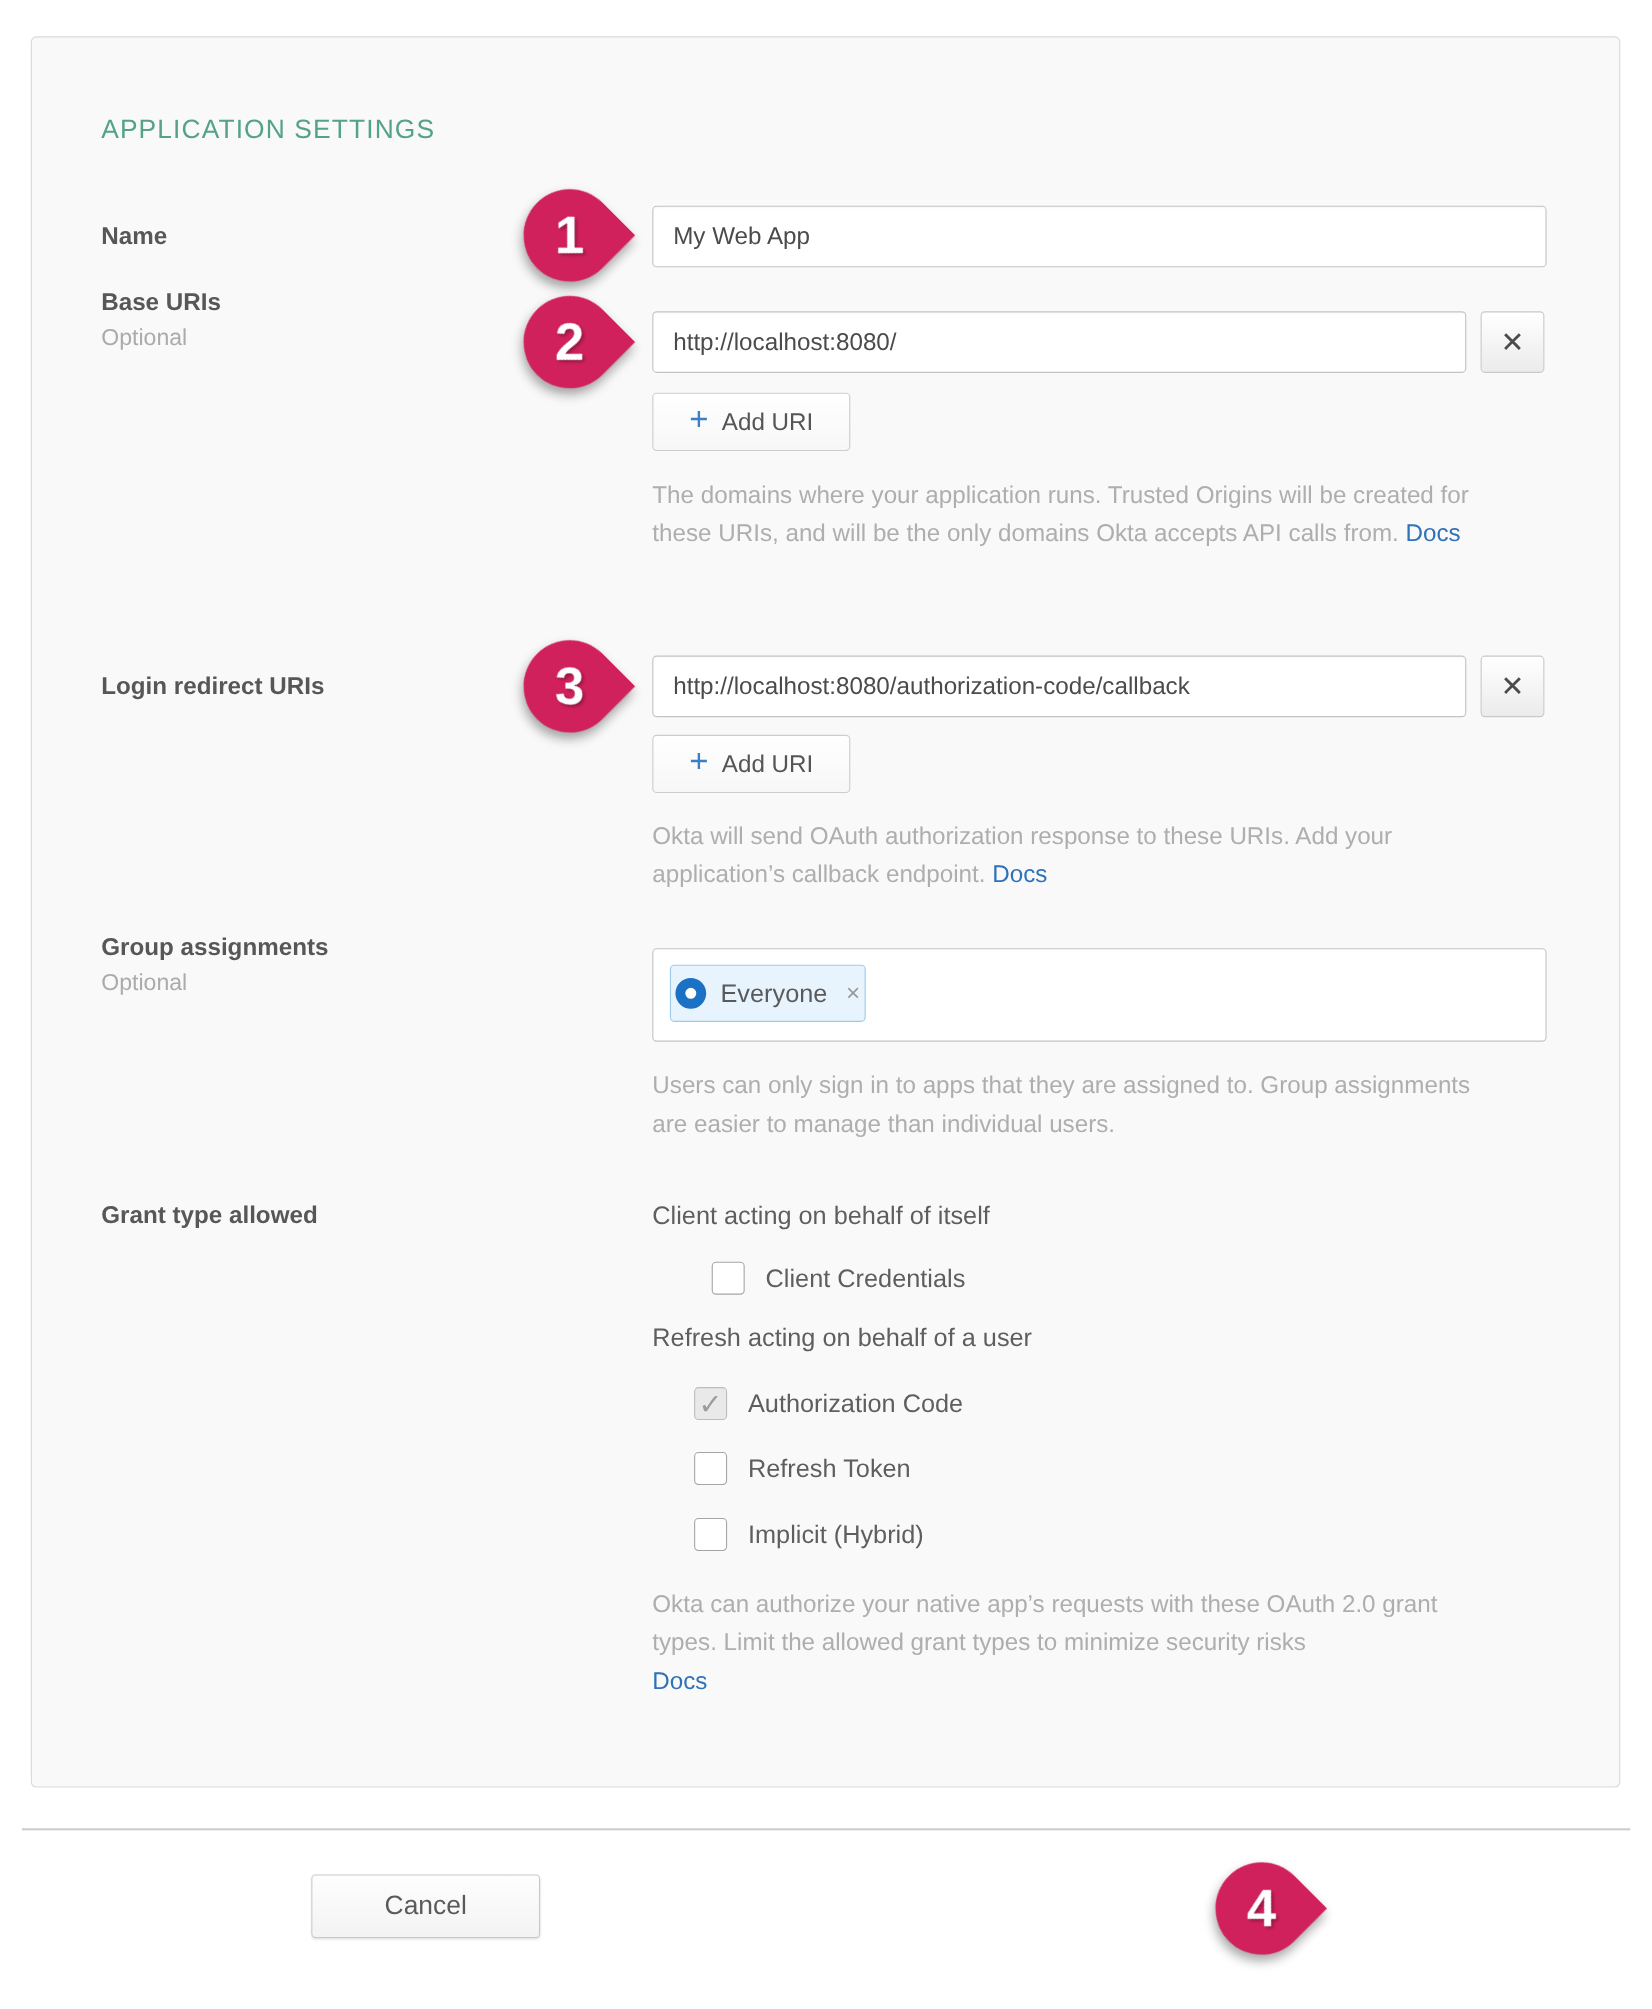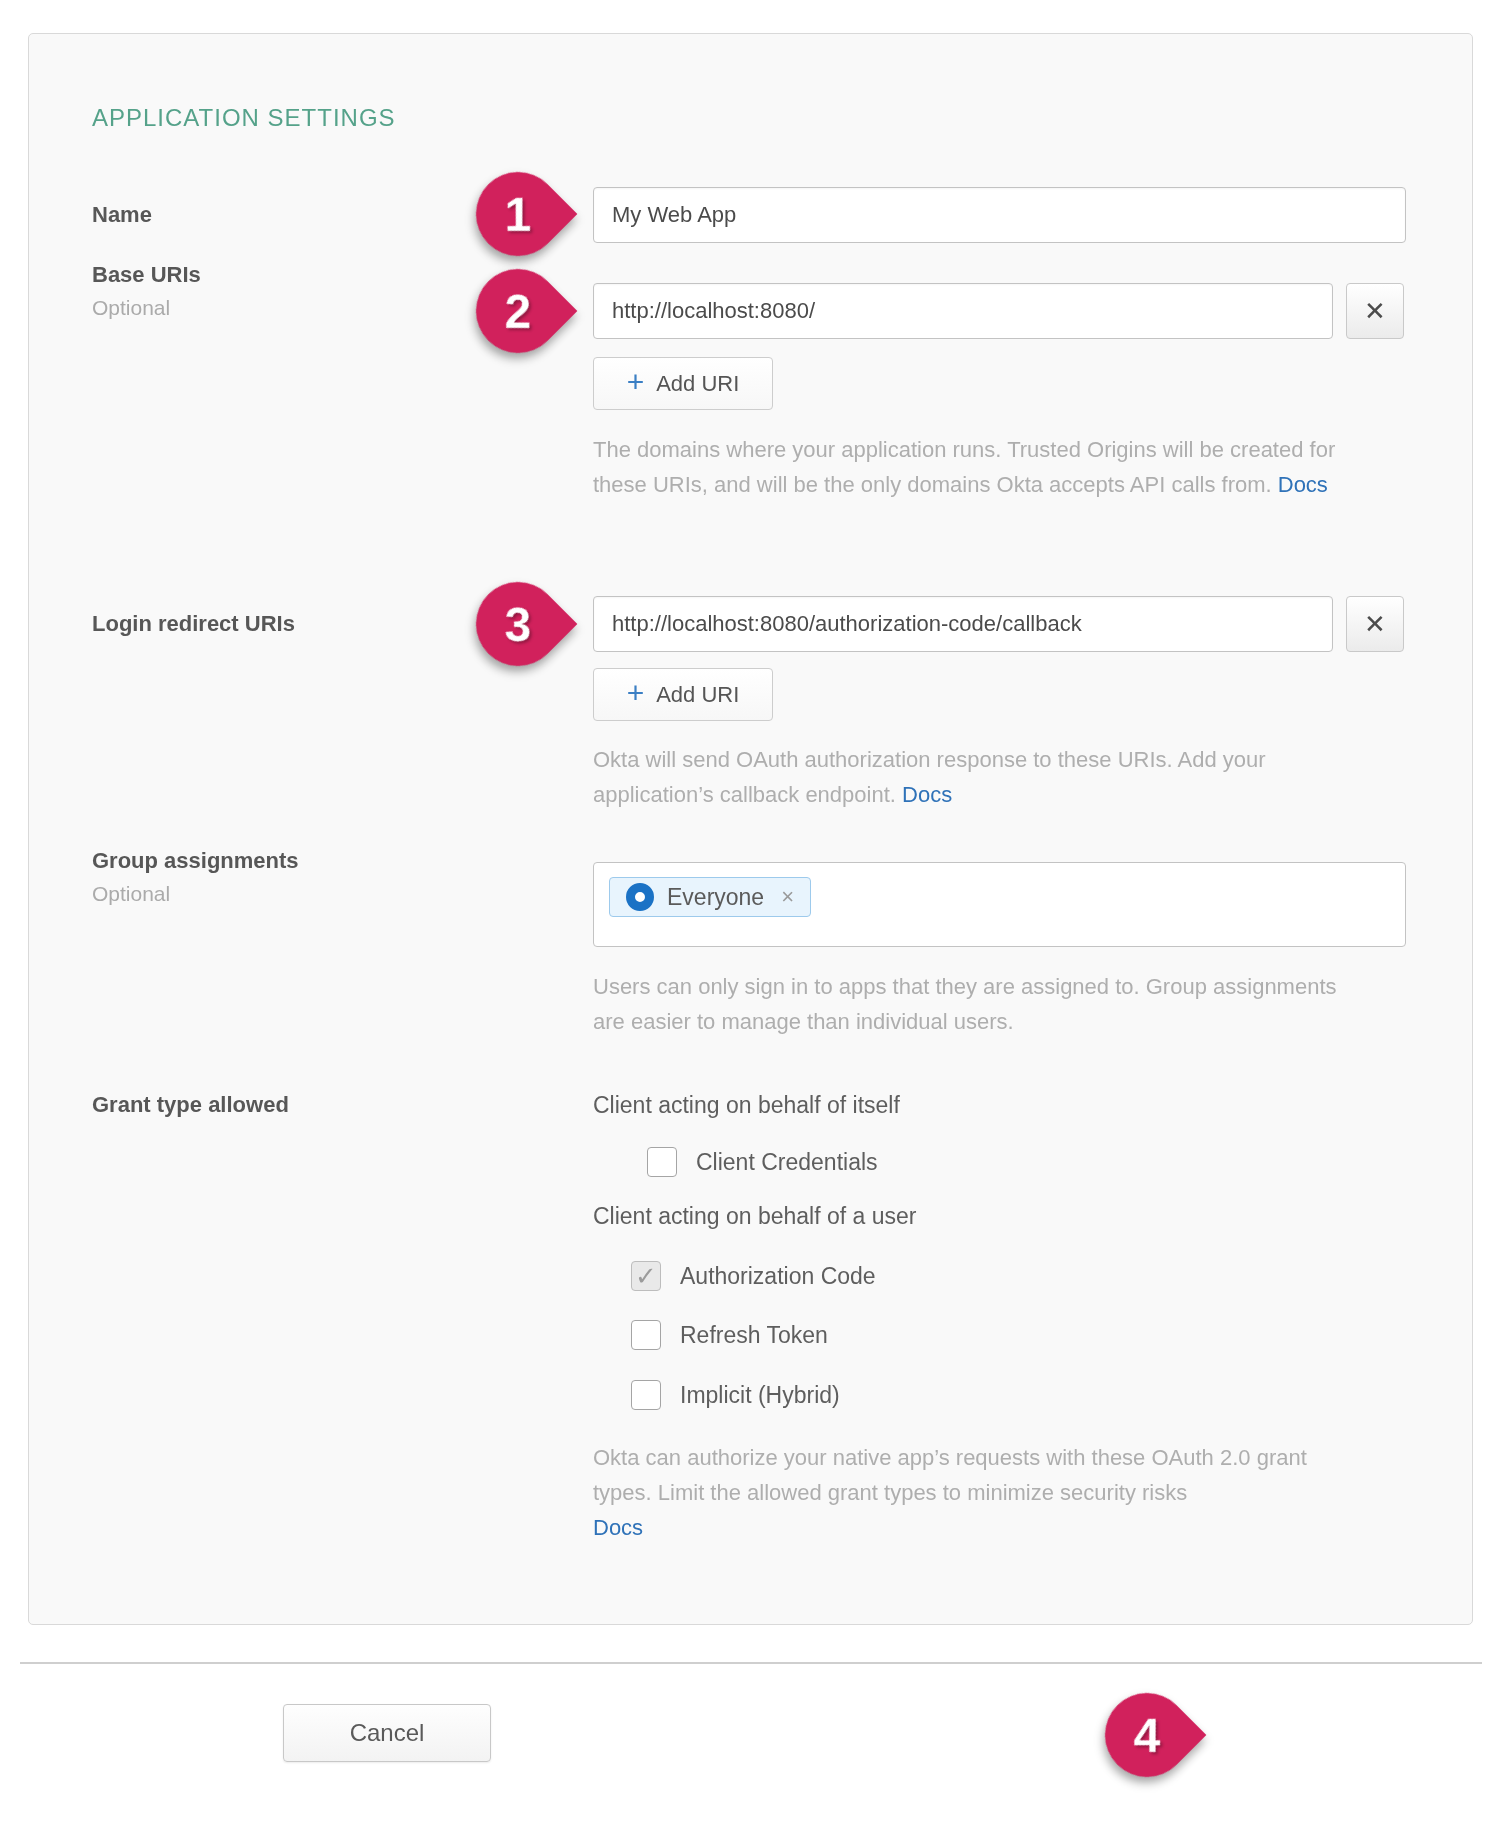--- a/index.html
+++ b/index.html
@@ -34,23 +34,23 @@
   .add-uri-btn .add-label { font-size:22px; color:#555; }
 
   .help-text { position:absolute; left:593px; width:748px; font-size:22px; line-height:35px;
                color:#aeaeae; }
   .docs-link { color:#2f72b8; cursor:pointer; }
   .docs-block { display:block; }
 
   
   .group-box { position:absolute; left:593px; top:862px; width:813px; height:85px; background:#fff;
                border:1px solid #c3c3c3; border-radius:4px; }
-  .group-tag { position:absolute; left:15px; top:14px; height:40px; background:#e8f4fd;
+  .group-tag { position:absolute; left:15px; top:14px; height:52px; background:#e8f4fd;
                border:1px solid #9dcaec; border-radius:4px; display:flex; align-items:center;
-               padding:0 16px; gap:13px; }
+               padding:0 4px; gap:13px; }
   .ring-icon { width:28px; height:28px; border:9px solid #1b72c5; border-radius:50%; background:#fff; }
   .group-tag .tag-label { font-size:23px; color:#5a5a5a; }
   .group-tag .tag-remove { font-size:22px; color:#9a9a9a; cursor:pointer; margin-left:4px; }
 
   
   .grant-heading { position:absolute; left:593px; font-size:23px; color:#5e5e5e; }
   .cb-row { position:absolute; left:631px; display:flex; align-items:center; gap:19px; }
   .checkbox { width:30px; height:30px; background:#fff; border:1px solid #a5a5a5; border-radius:4px;
               cursor:pointer; display:flex; align-items:center; justify-content:center; }
   .checkbox.checked { background:#e9e9e9; border-color:#bdbdbd; }
@@ -130,21 +130,21 @@
   <div class="help-text" style="top:969px;">Users can only sign in to apps that they are assigned to. Group assignments are easier to manage than individual users.</div>
 
   <div class="field-label" style="top:1092px;">Grant type allowed</div>
   <div class="grant-heading" style="top:1092px;">Client acting on behalf of itself</div>
 
   <div class="cb-row" style="top:1147px;margin-left:16px;">
     <div class="checkbox"></div>
     <span class="cb-label">Client Credentials</span>
   </div>
 
-  <div class="grant-heading" style="top:1203px;">Client acting on behalf of a user</div>
+  <div class="grant-heading" style="top:1203px;">Refresh acting on behalf of a user</div>
 
   <div class="cb-row" style="top:1261px;">
     <div class="checkbox checked"></div>
     <span class="cb-label">Authorization Code</span>
   </div>
 
   <div class="cb-row" style="top:1320px;">
     <div class="checkbox"></div>
     <span class="cb-label">Refresh Token</span>
   </div>

